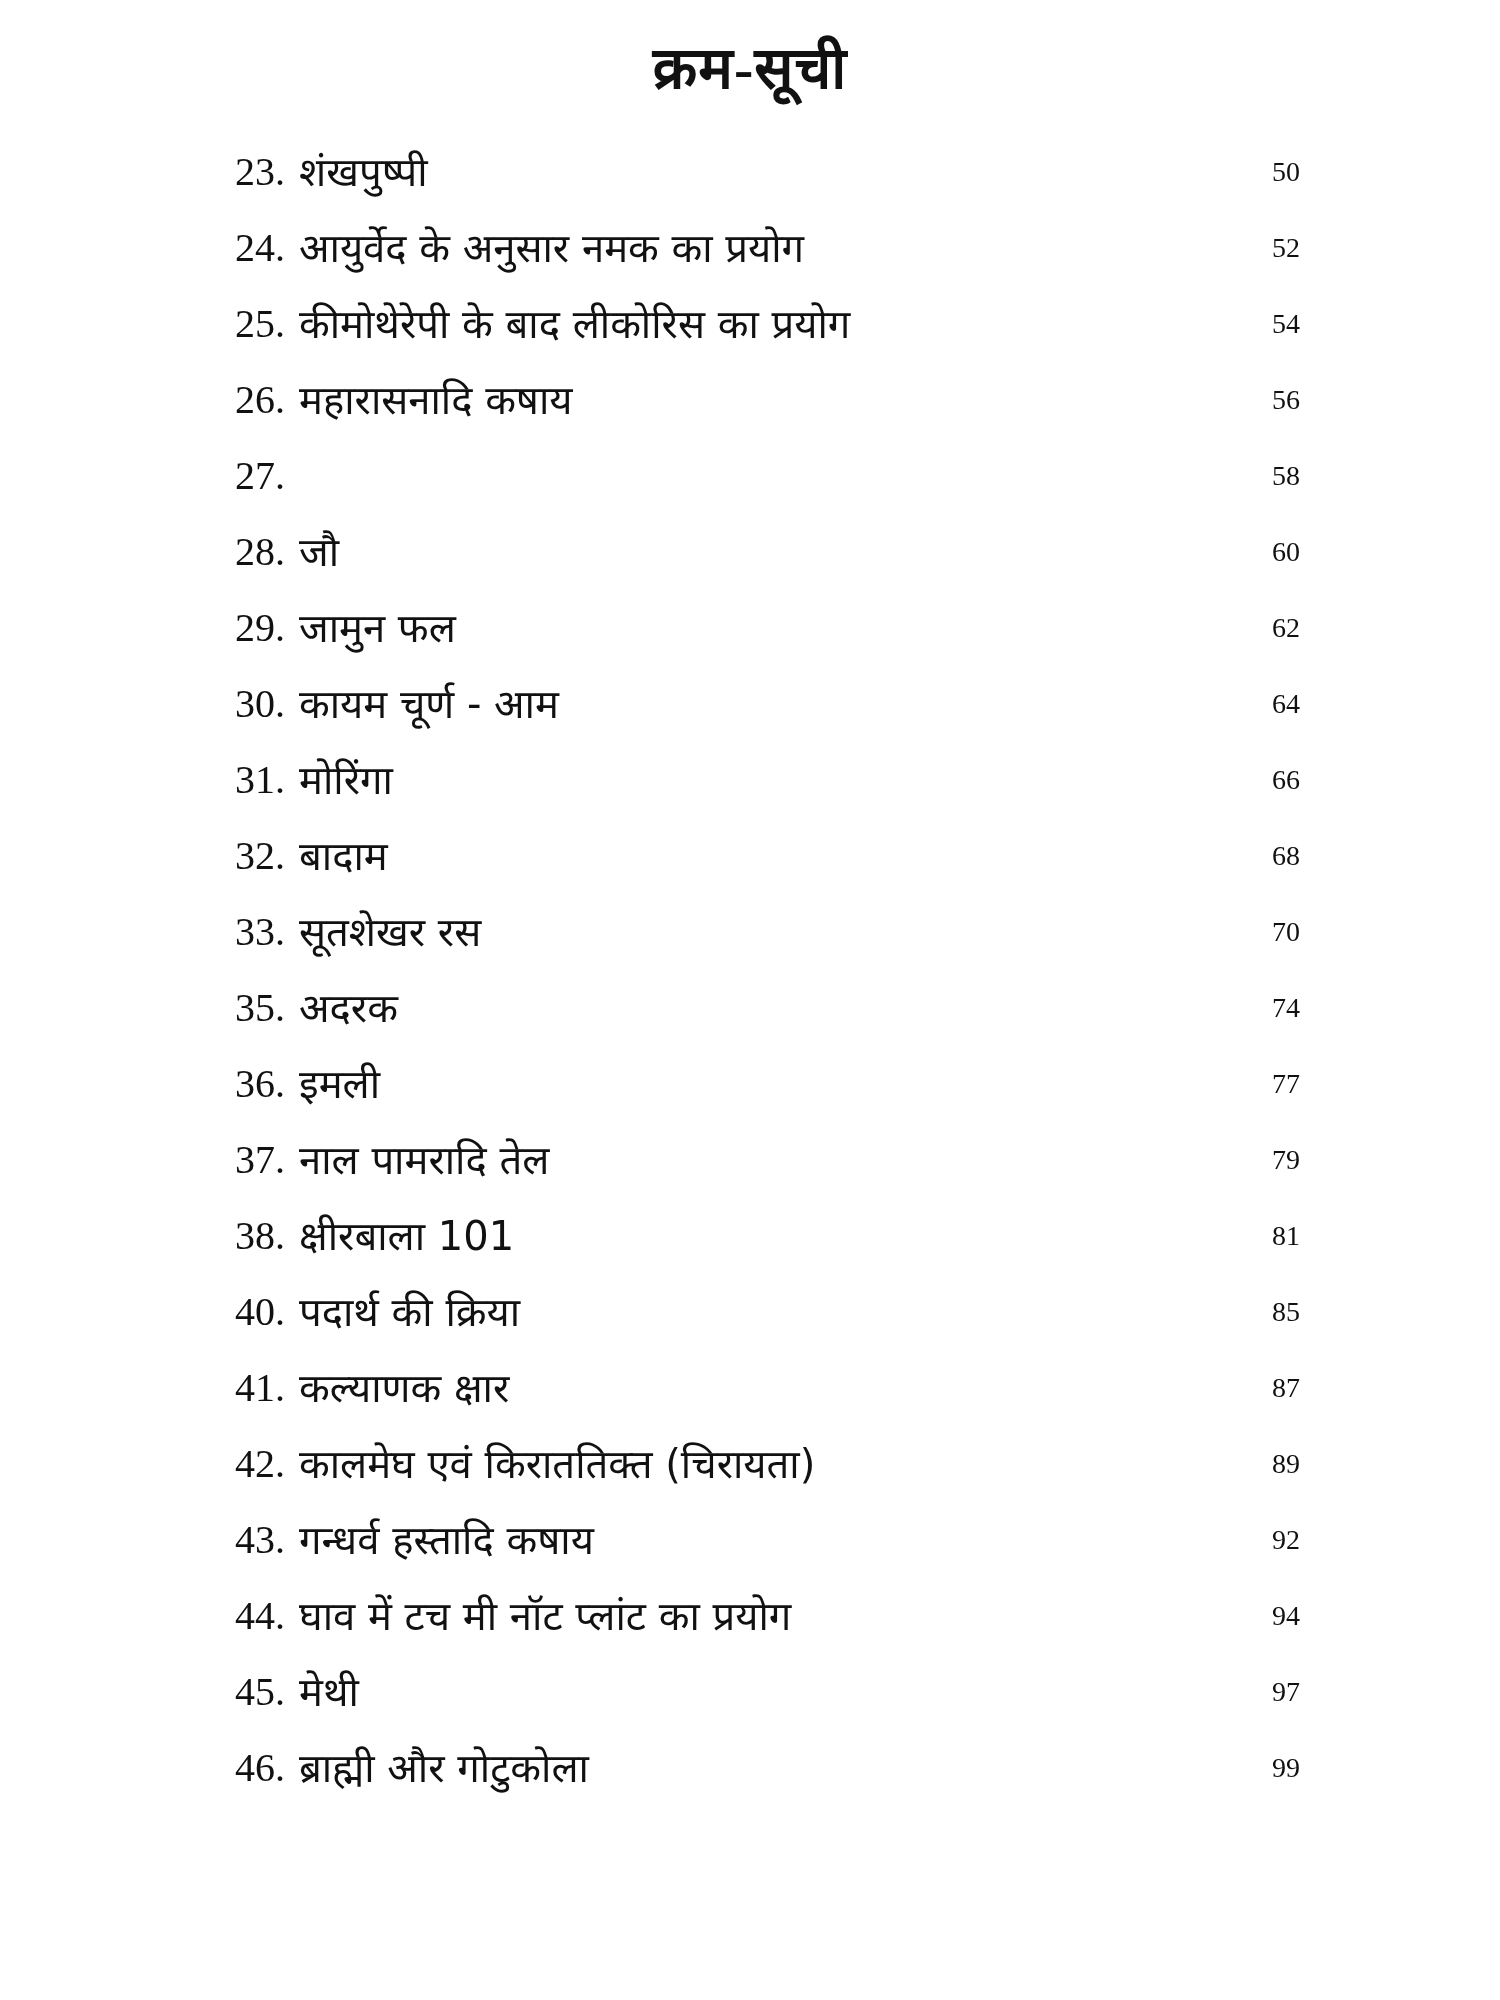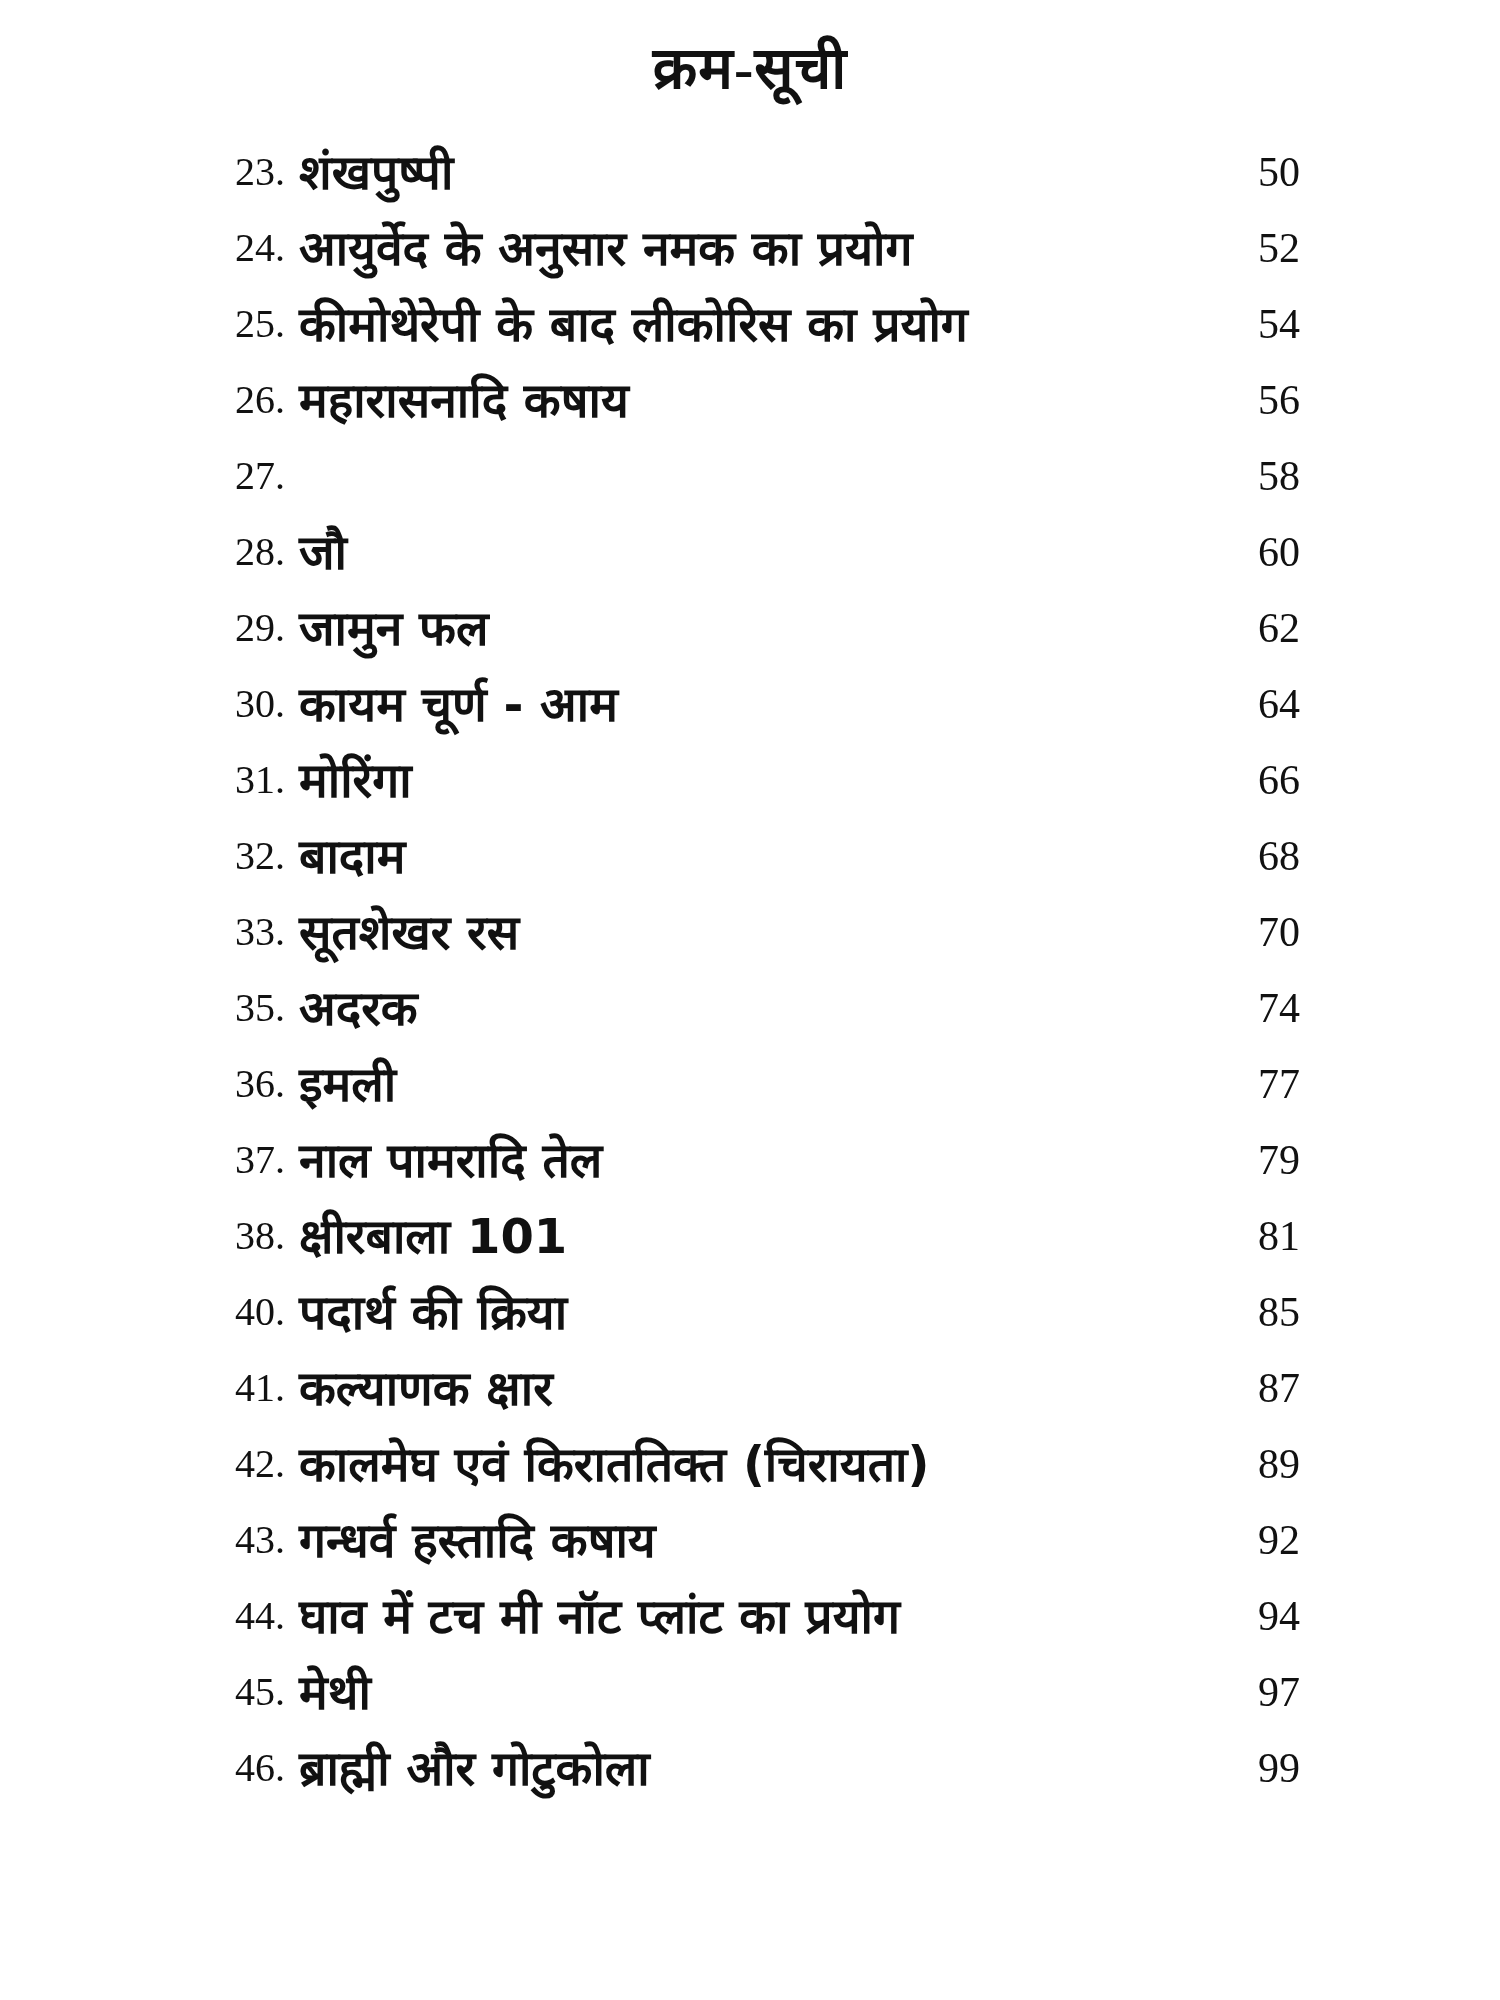--- a/index.html
+++ b/index.html
@@ -37,29 +37,29 @@
     align-items: flex-end;
     height: 76px;
     line-height: 76px;
   }
   .entry-number {
     font-size: 40px;
     font-weight: 400;
     white-space: nowrap;
   }
   .entry-title {
-    font-size: 48px;
-    font-weight: 700;
+    font-size: 40px;
+    font-weight: 400;
     margin-left: 14px;
     white-space: nowrap;
     font-family: "DejaVu Sans", "Liberation Serif", sans-serif;
   }
   .entry-page {
     margin-left: auto;
-    font-size: 42px;
+    font-size: 28px;
     font-weight: 400;
     text-align: right;
     min-width: 80px;
   }
 </style>
 </head>
 <body>
 
 <div class="page">
   <h1 class="page-title">क्रम-सूची</h1>

